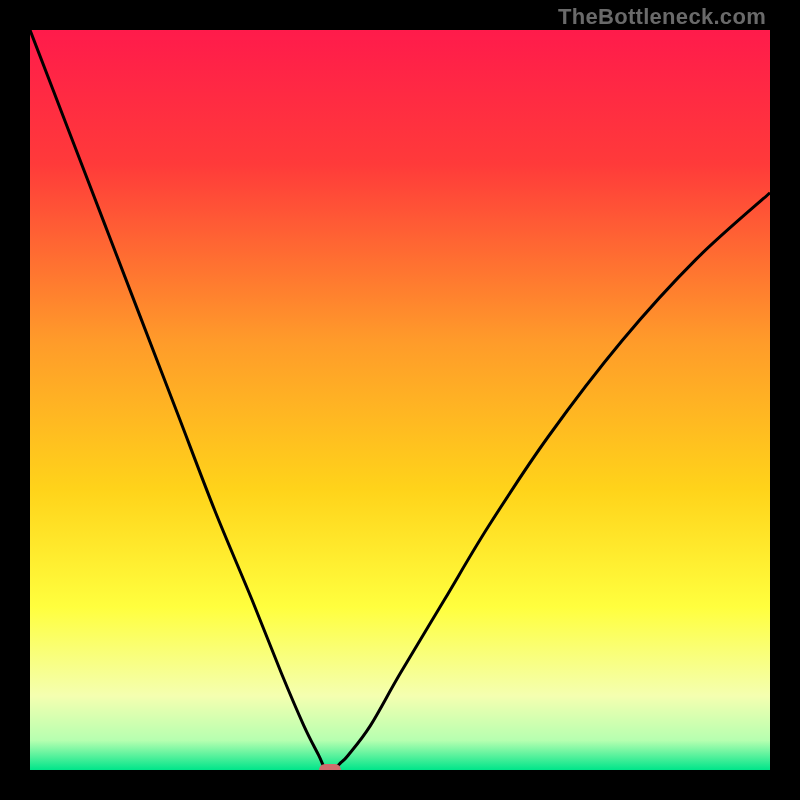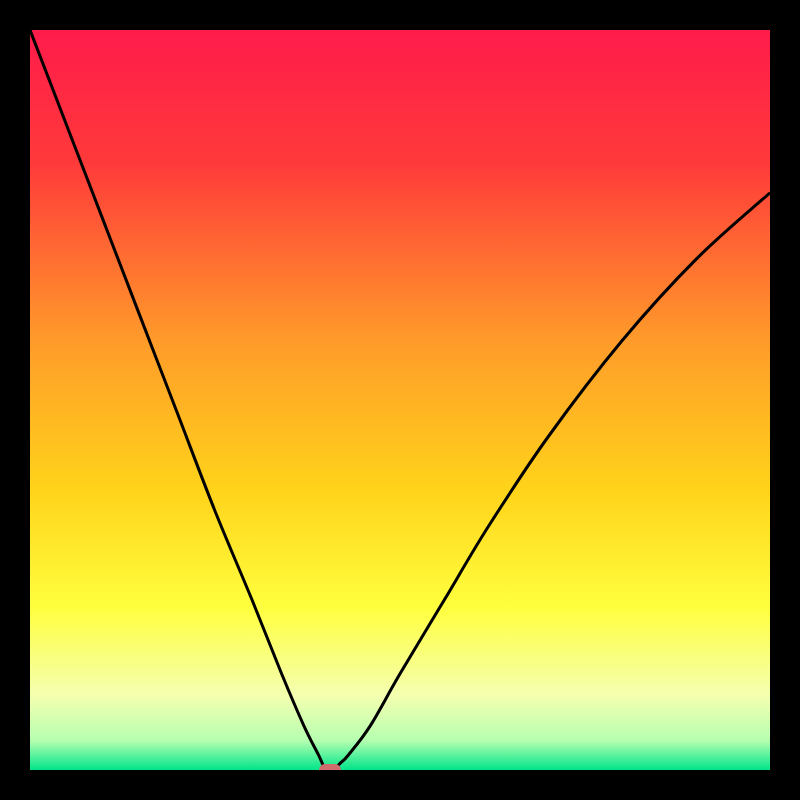--- a/index.html
+++ b/index.html
@@ -63,13 +63,14 @@
 <body>
 
 <div class="frame">
   <div class="plot-area">
     <div class="gradient" style="background: linear-gradient(rgb(255, 27, 75) 0%, rgb(255, 58, 58) 18%, rgb(255, 155, 42) 42%, rgb(255, 211, 26) 62%, rgb(255, 255, 62) 78%, rgb(244, 255, 176) 90%, rgb(182, 255, 176) 96%, rgb(0, 229, 138) 100%);"></div>
     <svg class="curve" viewBox="0 0 740 740" preserveAspectRatio="none">
       <path id="curve-path" fill="none" stroke-width="3" d="M 0 0 C 6.166666666666667 16.033333333333342 24.666666666666664 64.13333333333338 37 96.20000000000005 C 49.333333333333336 128.2666666666667 61.666666666666664 160.33333333333331 74 192.39999999999998 C 86.33333333333333 224.46666666666664 98.66666666666667 256.53333333333336 111 288.6 C 123.33333333333333 320.6666666666667 135.66666666666666 352.73333333333335 148 384.8 C 160.33333333333334 416.8666666666667 172.66666666666666 450.1666666666667 185 481 C 197.33333333333334 511.8333333333333 210.9 542.6666666666666 222 569.8 C 233.1 596.9333333333333 242.9666666666667 622.8333333333333 251.60000000000002 643.8 C 260.23333333333335 664.7666666666667 267.6333333333333 682.0333333333333 273.8 695.6 C 279.9666666666667 709.1666666666667 284.90000000000003 717.8000000000001 288.6 725.2 C 292.3 732.6 293.53333333333336 737.5333333333333 296 740 C 298.46666666666664 742.4666666666667 300.9333333333333 741.2333333333333 303.4 740 C 305.8666666666667 738.7666666666667 308.33333333333337 735.0666666666667 310.8 732.6 C 313.26666666666665 730.1333333333333 313.26666666666665 731.3666666666667 318.2 725.2 C 323.1333333333333 719.0333333333334 331.7666666666667 709.1666666666667 340.40000000000003 695.6 C 349.03333333333336 682.0333333333333 357.6666666666667 664.7666666666667 370 643.8 C 382.3333333333333 622.8333333333333 399.6 594.4666666666666 414.40000000000003 569.8 C 429.20000000000005 545.1333333333333 441.53333333333336 522.9333333333333 458.8 495.79999999999995 C 476.06666666666666 468.66666666666663 495.8 437.8333333333333 518 407 C 540.2 376.1666666666667 567.3333333333334 340.4 592 310.8 C 616.6666666666666 281.20000000000005 641.3333333333334 254.06666666666672 666 229.40000000000003 C 690.6666666666666 204.73333333333335 727.6666666666666 173.89999999999998 740 162.79999999999995" stroke="#000000"></path>
     </svg>
     <div class="marker" id="min-marker" style="left: 299.7px; top: 740px; background: rgb(207, 109, 109);"></div>
   </div>
+  <div class="watermark">TheBottleneck.com</div>
 </div>
 
 </body></html>

